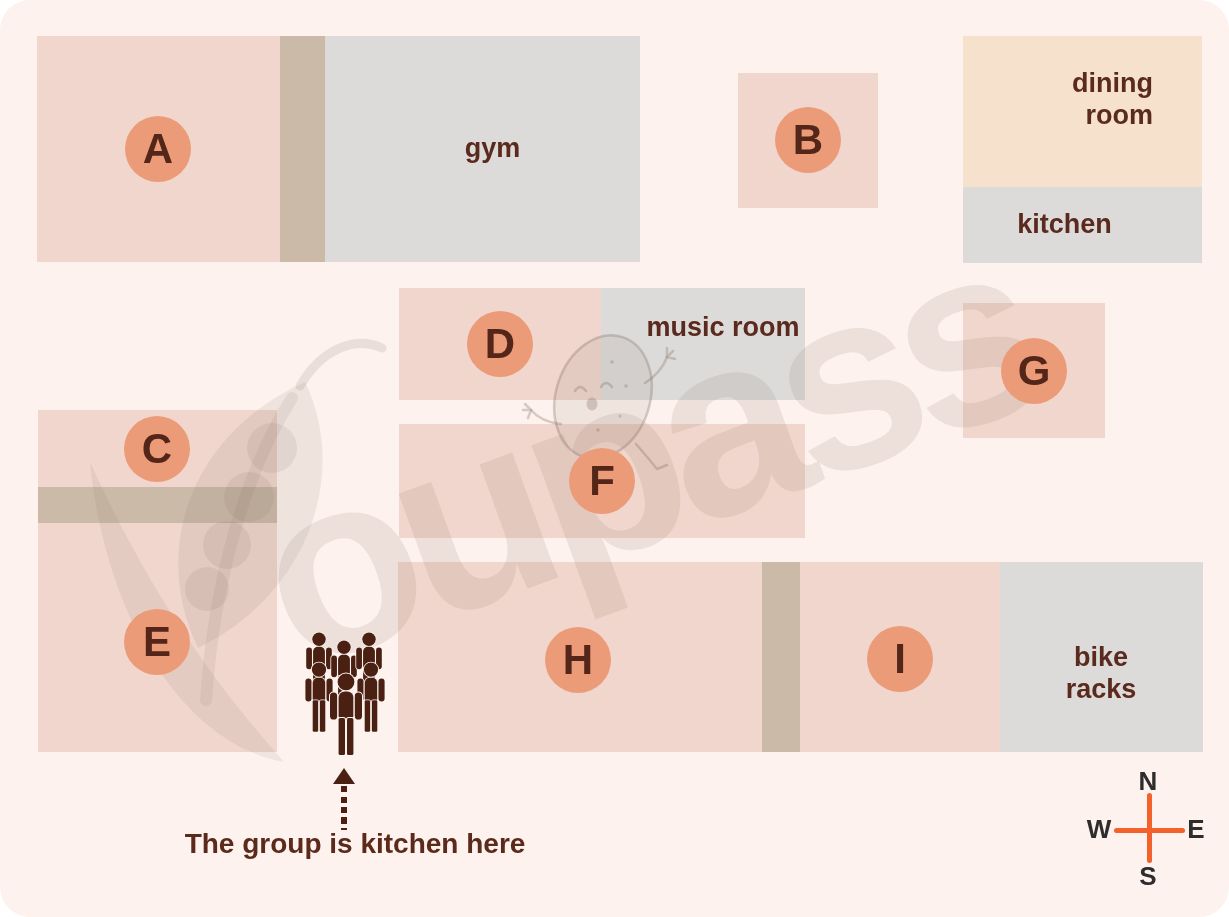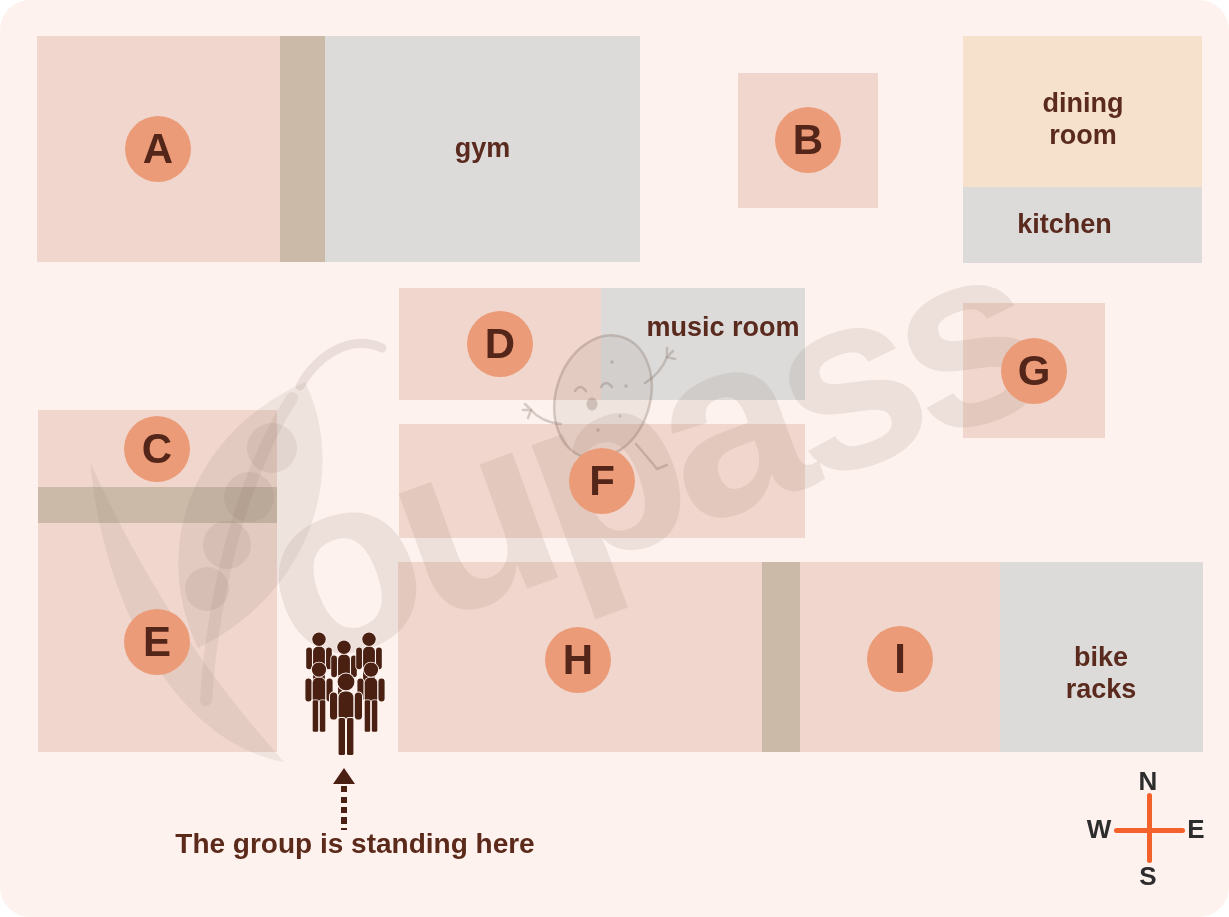--- a/index.html
+++ b/index.html
@@ -118,22 +118,22 @@
   <div class="badge" style="left:1001px; top:338px;">
       <span>G</span>
     </div>
   <div class="badge" style="left:545px;  top:627px;">
       <span>H</span>
     </div>
   <div class="badge" style="left:867px;  top:626px;">
       <span>I</span>
     </div>
 
-  <div class="room-label" style="left:325px;  top:36px;  width:315px; height:226px;">gym</div>
-  <div class="room-label" style="left:1013px; top:44px;  width:140px; height:151px;">dining room</div>
+  <div class="room-label" style="left:335px;  top:36px;  width:315px; height:226px;">gym</div>
+  <div class="room-label" style="left:1013px; top:24px;  width:140px; height:151px;text-align:right;">dining room</div>
   <div class="room-label" style="left:963px;  top:187px; width:203px; height:76px;">kitchen</div>
   <div class="room-label" style="left:601px;  top:272px; width:244px; height:112px;">music room</div>
   <div class="room-label" style="left:1046px; top:562px; width:110px; height:223px;">bike racks</div>
 
   <svg class="people" width="90" height="128" viewBox="0 0 90 128" fill="currentColor">
     <defs>
       <g id="prs">
         <circle cx="20" cy="9" r="8.4"></circle>
         <rect x="4" y="19.5" width="7.2" height="27" rx="3.6"></rect>
         <rect x="12.6" y="18.5" width="14.8" height="30" rx="6"></rect>
@@ -146,21 +146,21 @@
     <use href="#prs" transform="translate(27,11) scale(0.8)" stroke="#fdf2ee" stroke-width="2" style="paint-order:stroke"></use>
     <use href="#prs" transform="translate(52,3) scale(0.8)" stroke="#fdf2ee" stroke-width="2" style="paint-order:stroke"></use>
     <use href="#prs" transform="translate(1,33) scale(0.85)" stroke="#fdf2ee" stroke-width="2" style="paint-order:stroke"></use>
     <use href="#prs" transform="translate(53,33) scale(0.85)" stroke="#fdf2ee" stroke-width="2" style="paint-order:stroke"></use>
     <use href="#prs" transform="translate(25,44) scale(1)" stroke="#fdf2ee" stroke-width="2" style="paint-order:stroke"></use>
   </svg>
 
   <div class="arrow-head"></div>
   <div class="arrow-dash"></div>
 
-  <div class="note">The group is standing here</div>
+  <div class="note">The group is kitchen here</div>
 
   <div class="compass-line" style="left:1114px; top:828px; width:71px; height:5px;"></div>
   <div class="compass-line" style="left:1147px; top:793px; width:5px;  height:70px;"></div>
   <div class="compass-letter" style="left:1148px; top:766px;">N</div>
   <div class="compass-letter" style="left:1099px; top:814px;">W</div>
   <div class="compass-letter" style="left:1196px; top:814px;">E</div>
   <div class="compass-letter" style="left:1148px; top:861px;">S</div>
 
 </div>
 

